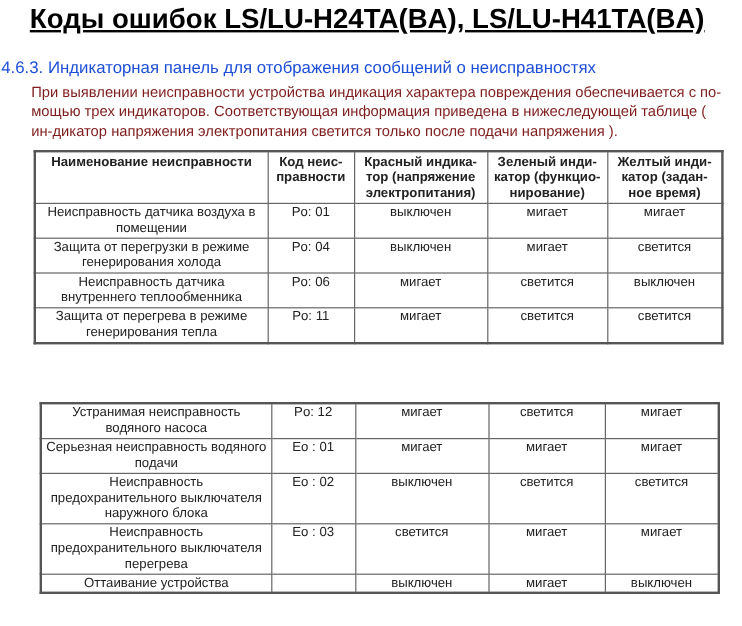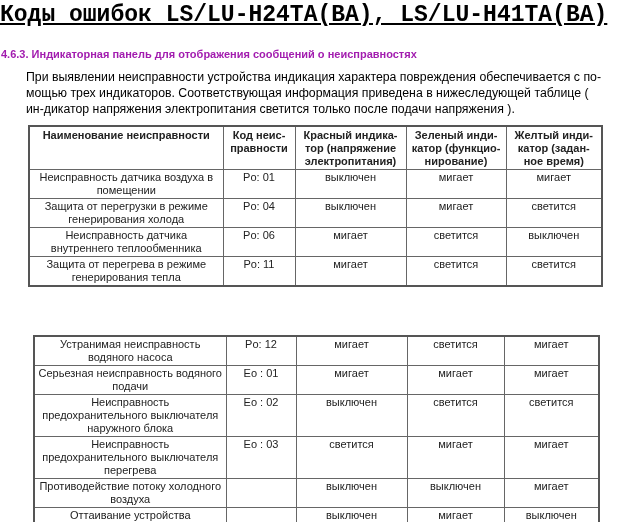--- a/index.html
+++ b/index.html
@@ -1,20 +1,20 @@
 <!DOCTYPE html>
 <html><head>
 <meta charset="utf-8">
 <style>
   html, body { margin:0; padding:0; background:#ffffff; }
   body { width:618px; height:522px; position:relative; overflow:hidden; font-family:"Liberation Sans", sans-serif; color:#1a1a1a; }
-  .title { position:absolute; left:0; top:2px; width:618px; text-align:left; padding-right:6px; box-sizing:border-box;
-    font-family:Liberation Mono, monospace; font-weight:bold; font-size:23px; text-decoration:underline; color:#000; letter-spacing:0px; }
-  .section { position:absolute; left:1px; top:48px; font-weight:bold; font-size:11px; color:#a21caf; }
-  .para { position:absolute; left:26px; top:69px; width:580px; font-size:12.3px; line-height:16px; color:#000000; }
+  .title { position:absolute; left:0; top:2px; width:618px; text-align:center; padding-right:6px; box-sizing:border-box;
+    font-family:Liberation Sans, sans-serif; font-weight:bold; font-size:23px; text-decoration:underline; color:#000; letter-spacing:0px; }
+  .section { position:absolute; left:1px; top:48px; font-weight:normal; font-size:14px; color:#1d4ed8; }
+  .para { position:absolute; left:26px; top:69px; width:580px; font-size:12.3px; line-height:16px; color:#7f1d1d; }
   table { position:absolute; border-collapse:collapse; font-size:11px; color:#222; table-layout:fixed; }
   td, th { border:1.5px solid #666; padding:1px 3px; vertical-align:top; line-height:13px; }
   th { font-weight:bold; font-size:11px; padding-top:2px; height:38px; }
   td.name { text-align:center; }
   td.c { text-align:center; }
   #t1 { left:28px; top:125px; border:2px solid #555; }
   #t1 td { height:25px; }
   #t2 { left:33px; top:335px; border:2px solid #555; }
   #t2 td { height:25px; }
   #t2 tr.short td { height:12px; line-height:12px; }
@@ -105,27 +105,20 @@
         <td class="c">светится</td>
         <td class="c">светится</td>
       </tr>
       <tr>
         <td class="name">Неисправность предохранительного выключателя перегрева</td>
         <td class="c">Eo : 03</td>
         <td class="c">светится</td>
         <td class="c">мигает</td>
         <td class="c">мигает</td>
       </tr>
-      <tr>
-        <td class="name">Противодействие потоку холодного воздуха</td>
-        <td class="c"></td>
-        <td class="c">выключен</td>
-        <td class="c">выключен</td>
-        <td class="c">мигает</td>
-      </tr>
       <tr class="short">
         <td class="name">Оттаивание устройства</td>
         <td class="c"></td>
         <td class="c">выключен</td>
         <td class="c">мигает</td>
         <td class="c">выключен</td>
       </tr>
     </tbody>
 </table>
 

